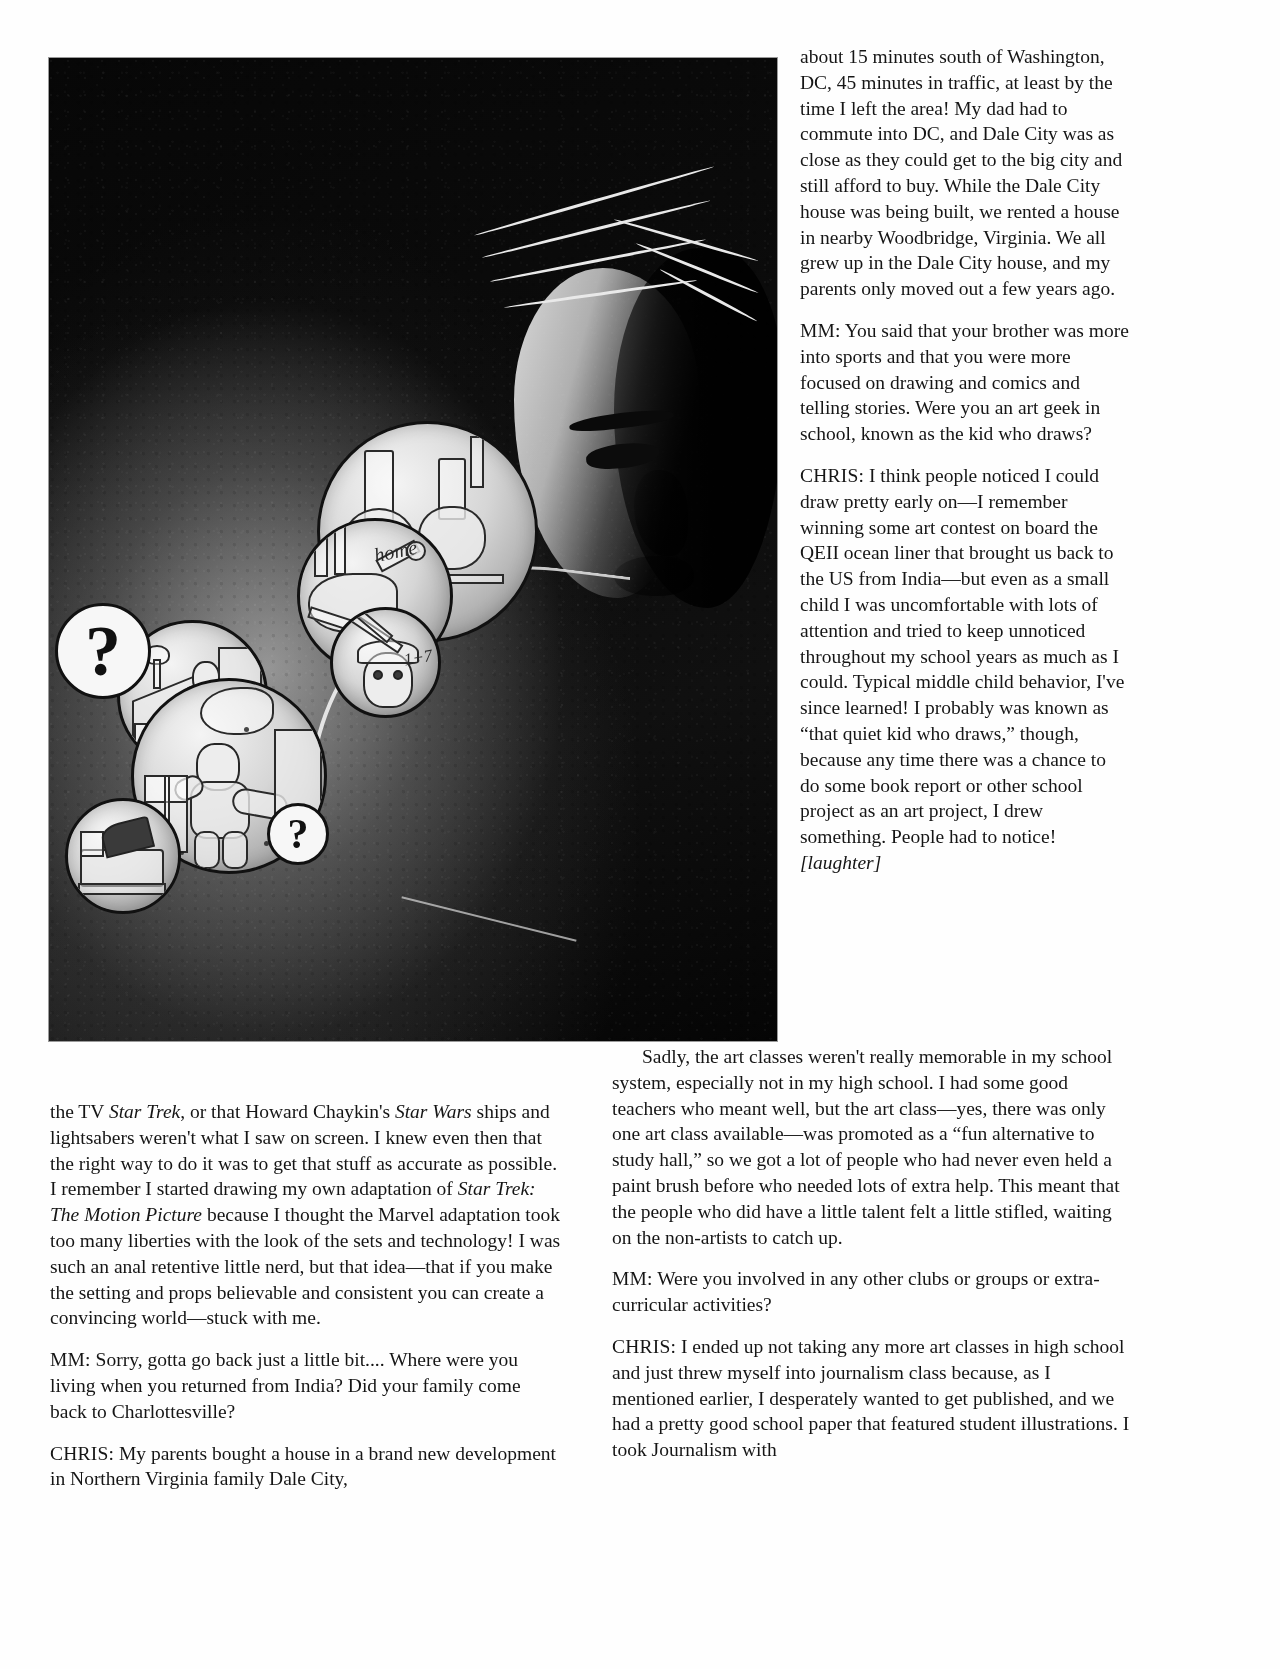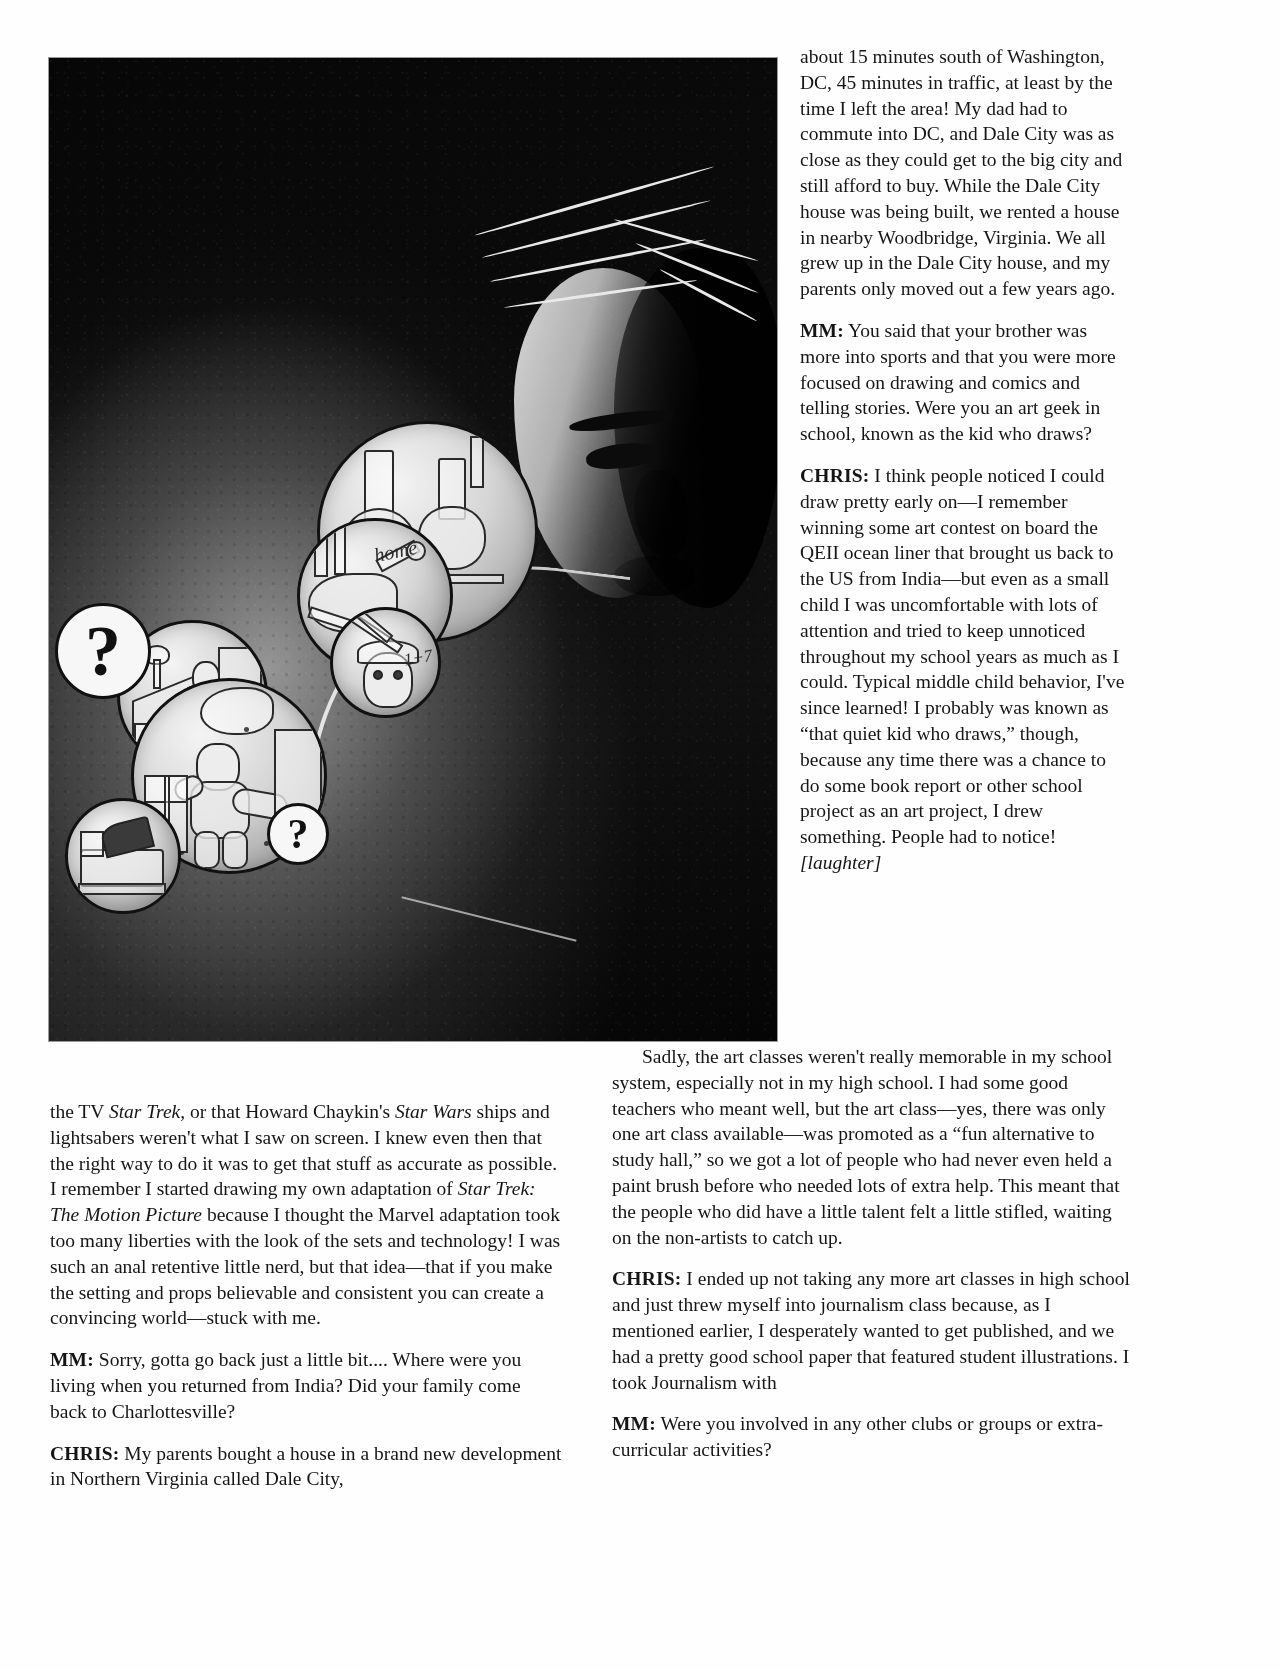--- a/index.html
+++ b/index.html
@@ -228,21 +228,21 @@
     margin: 0 0 16px 0;
   }
   .col p.cont {
     text-indent: 0;
   }
   .col p.indent {
     text-indent: 30px;
     margin-top: 0;
   }
   .spk {
-    font-weight: 700;
+    font-weight: 400;
     letter-spacing: .2px;
     text-align: right;
   }
   em, .ital { font-style: italic; }
 
   .col-right-top {
     left: 800px;
     top: 44px;
     width: 330px;
   }
@@ -373,23 +373,23 @@
 
   <div class="col col-right-top">
     <p class="cont"><span>about 15 minutes south of Washington, DC, 45 minutes in traffic, at least by the time I left the area! My dad had to commute into DC, and Dale City was as close as they could get to the big city and still afford to buy. While the Dale City house was being built, we rented a house in nearby Woodbridge, Virginia. We all grew up in the Dale City house, and my parents only moved out a few years ago.</span></p>
     <p><span class="spk"><span>MM</span>:</span> <span>You said that your brother was more into sports and that you were more focused on drawing and comics and telling stories. Were you an art geek in school, known as the kid who draws?</span></p>
     <p><span class="spk"><span>CHRIS</span>:</span> <span>I think people noticed I could draw pretty early on—I remember winning some art contest on board the QEII ocean liner that brought us back to the US from India—but even as a small child I was uncomfortable with lots of attention and tried to keep unnoticed throughout my school years as much as I could. Typical middle child behavior, I've since learned! I probably was known as “that quiet kid who draws,” though, because any time there was a chance to do some book report or other school project as an art project, I drew something. People had to notice! </span><span class="ital">[laughter]</span></p>
   </div>
 
   <div class="col col-left-bottom">
     <p class="cont"><span>the TV </span><span class="ital">Star Trek</span><span>, or that Howard Chaykin's </span><span class="ital">Star Wars</span><span> ships and lightsabers weren't what I saw on screen. I knew even then that the right way to do it was to get that stuff as accurate as possible. I remember I started drawing my own adaptation of </span><span class="ital">Star Trek: The Motion Picture</span><span> because I thought the Marvel adaptation took too many liberties with the look of the sets and technology! I was such an anal retentive little nerd, but that idea—that if you make the setting and props believable and consistent you can create a convincing world—stuck with me.</span></p>
     <p><span class="spk"><span>MM</span>:</span> <span>Sorry, gotta go back just a little bit.... Where were you living when you returned from India? Did your family come back to Charlottesville?</span></p>
-    <p><span class="spk"><span>CHRIS</span>:</span> <span>My parents bought a house in a brand new development in Northern Virginia called Dale City,</span></p>
+    <p><span class="spk"><span>CHRIS</span>:</span> <span>My parents bought a house in a brand new development in Northern Virginia family Dale City,</span></p>
   </div>
 
   <div class="col col-right-bottom">
     <p class="indent"><span>Sadly, the art classes weren't really memorable in my school system, especially not in my high school. I had some good teachers who meant well, but the art class—yes, there was only one art class available—was promoted as a “fun alternative to study hall,” so we got a lot of people who had never even held a paint brush before who needed lots of extra help. This meant that the people who did have a little talent felt a little stifled, waiting on the non-artists to catch up.</span></p>
+    <p><span class="spk"><span>MM</span>:</span> <span>Were you involved in any other clubs or groups or extra-curricular activities?</span></p>
     <p><span class="spk"><span>CHRIS</span>:</span> <span>I ended up not taking any more art classes in high school and just threw myself into journalism class because, as I mentioned earlier, I desperately wanted to get published, and we had a pretty good school paper that featured student illustrations. I took Journalism with</span></p>
-    <p><span class="spk"><span>MM</span>:</span> <span>Were you involved in any other clubs or groups or extra-curricular activities?</span></p>
   </div>
 
 
 </div>
 
 </body></html>

